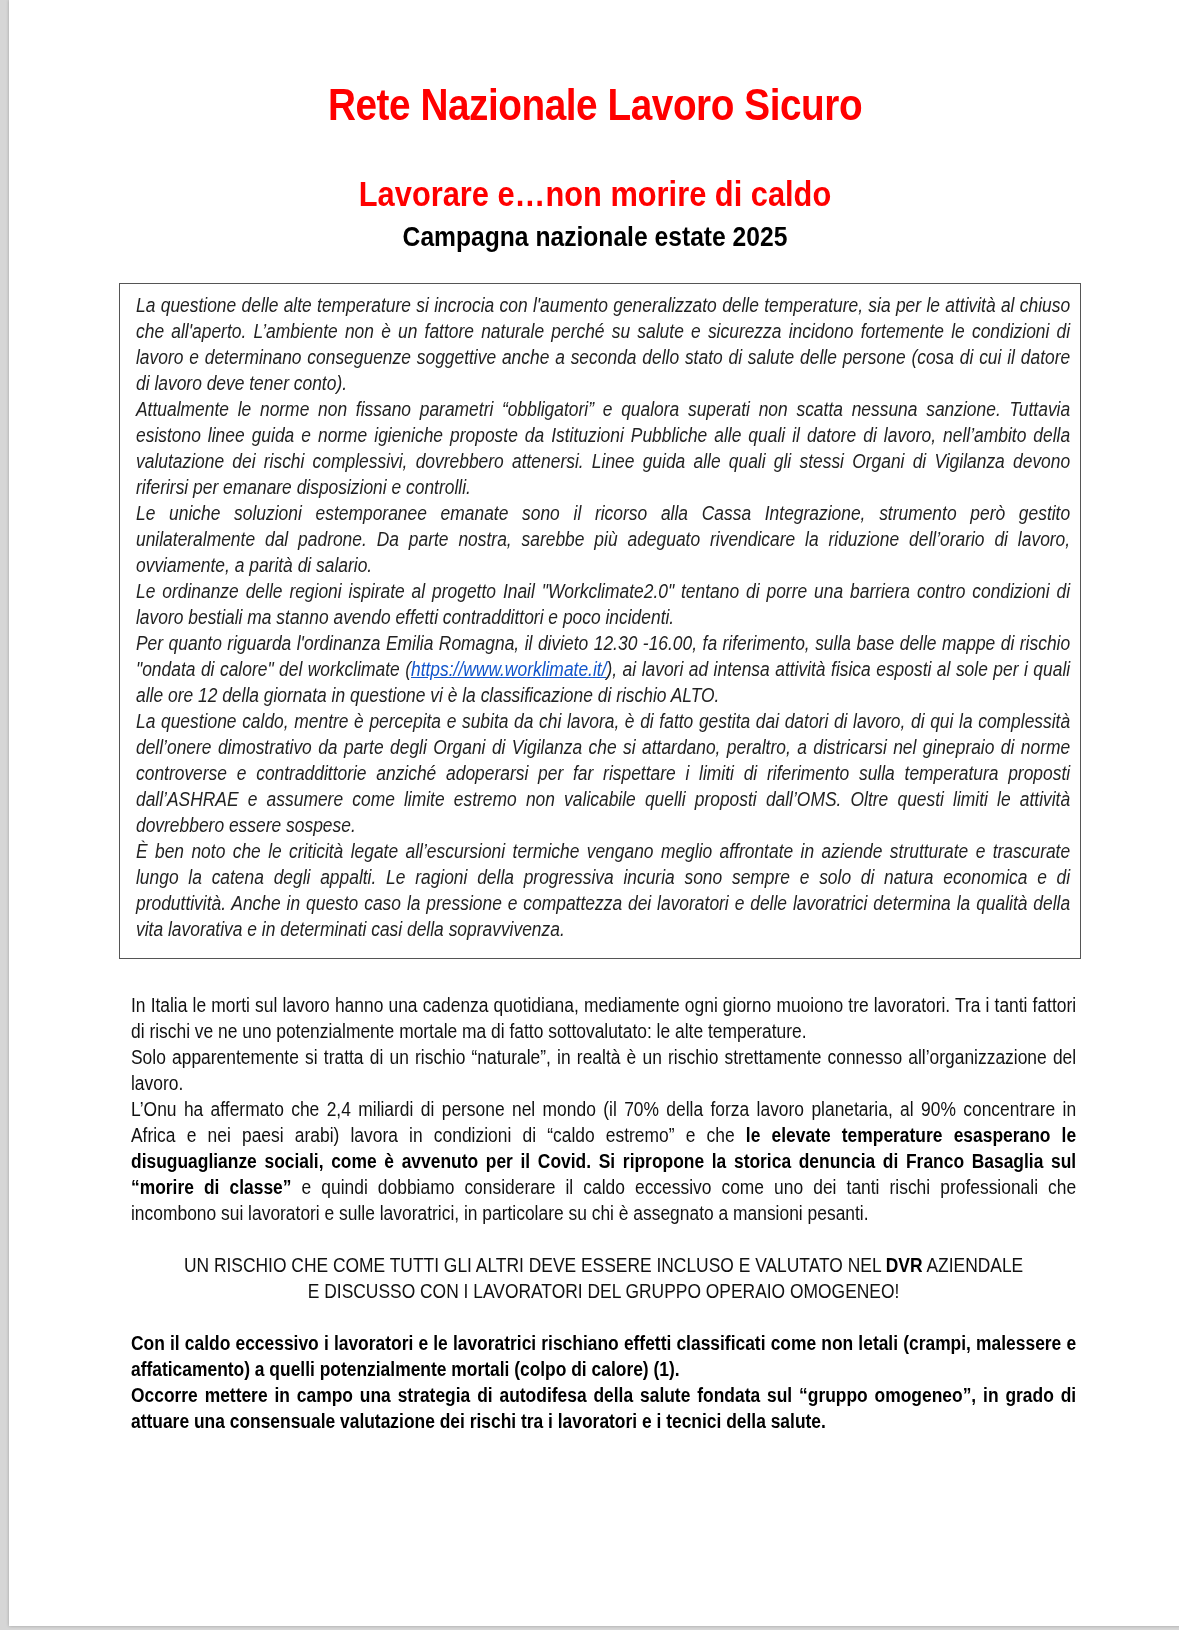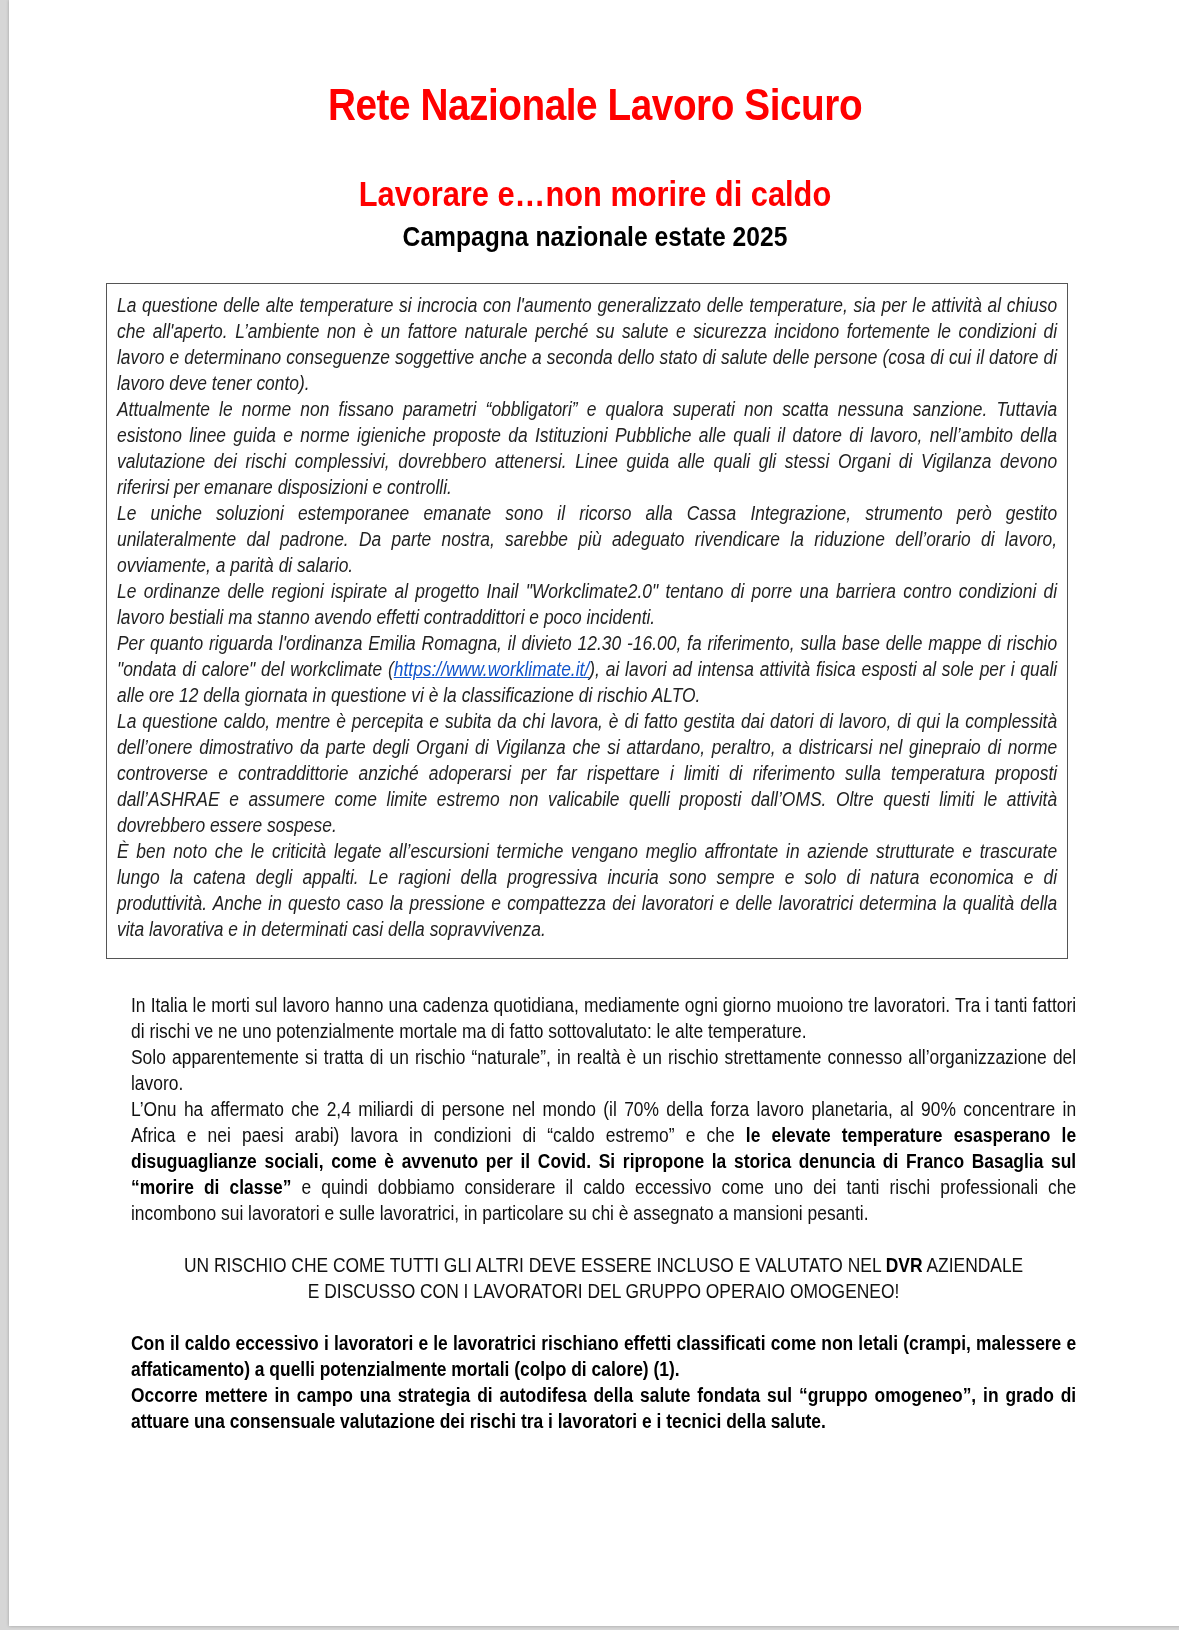--- a/index.html
+++ b/index.html
@@ -26,24 +26,24 @@
     font-size: 35px;
     transform: scaleX(0.88); transform-origin: center;
   }
   .campaign {
     position: absolute; left: 0; width: 100%; top: 221px;
     text-align: center; color: #000; font-weight: bold;
     font-size: 28px;
     transform: scaleX(0.88); transform-origin: center;
   }
   .box {
-    position: absolute; left: 97px; top: 283px; width: 962px; height: 676px;
+    position: absolute; left: 110px; top: 283px; width: 962px; height: 676px;
     border: 1.5px solid #555;
     box-sizing: border-box;
-    padding: 8px 10px 0 10px;
+    padding: 8px 10px 0 16px;
   }
   .box p, .body p {
     margin: 0;
     font-size: 19.5px; line-height: 26px;
     text-align: justify; color: #222;
   }
   .box p { font-style: italic; }
   .sq {
     display: block;
     width: 112%;

